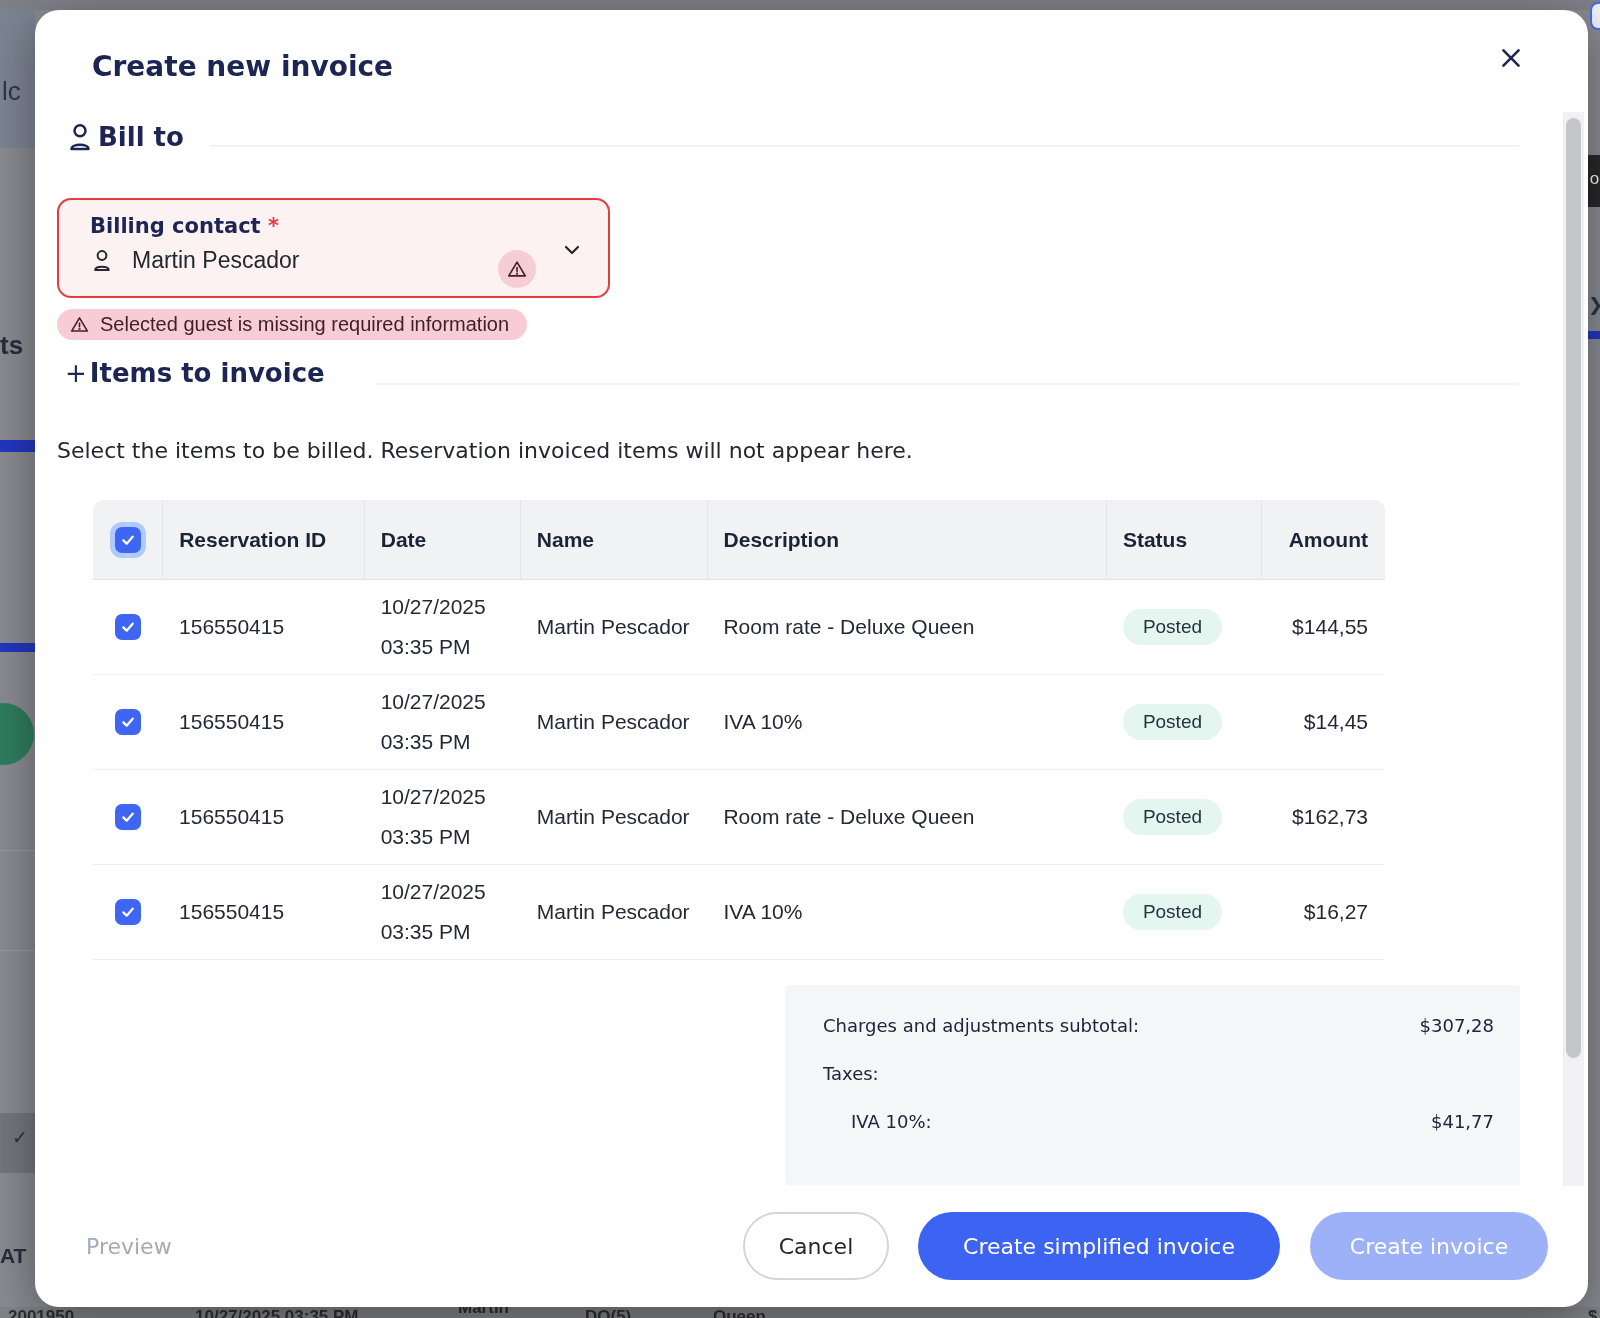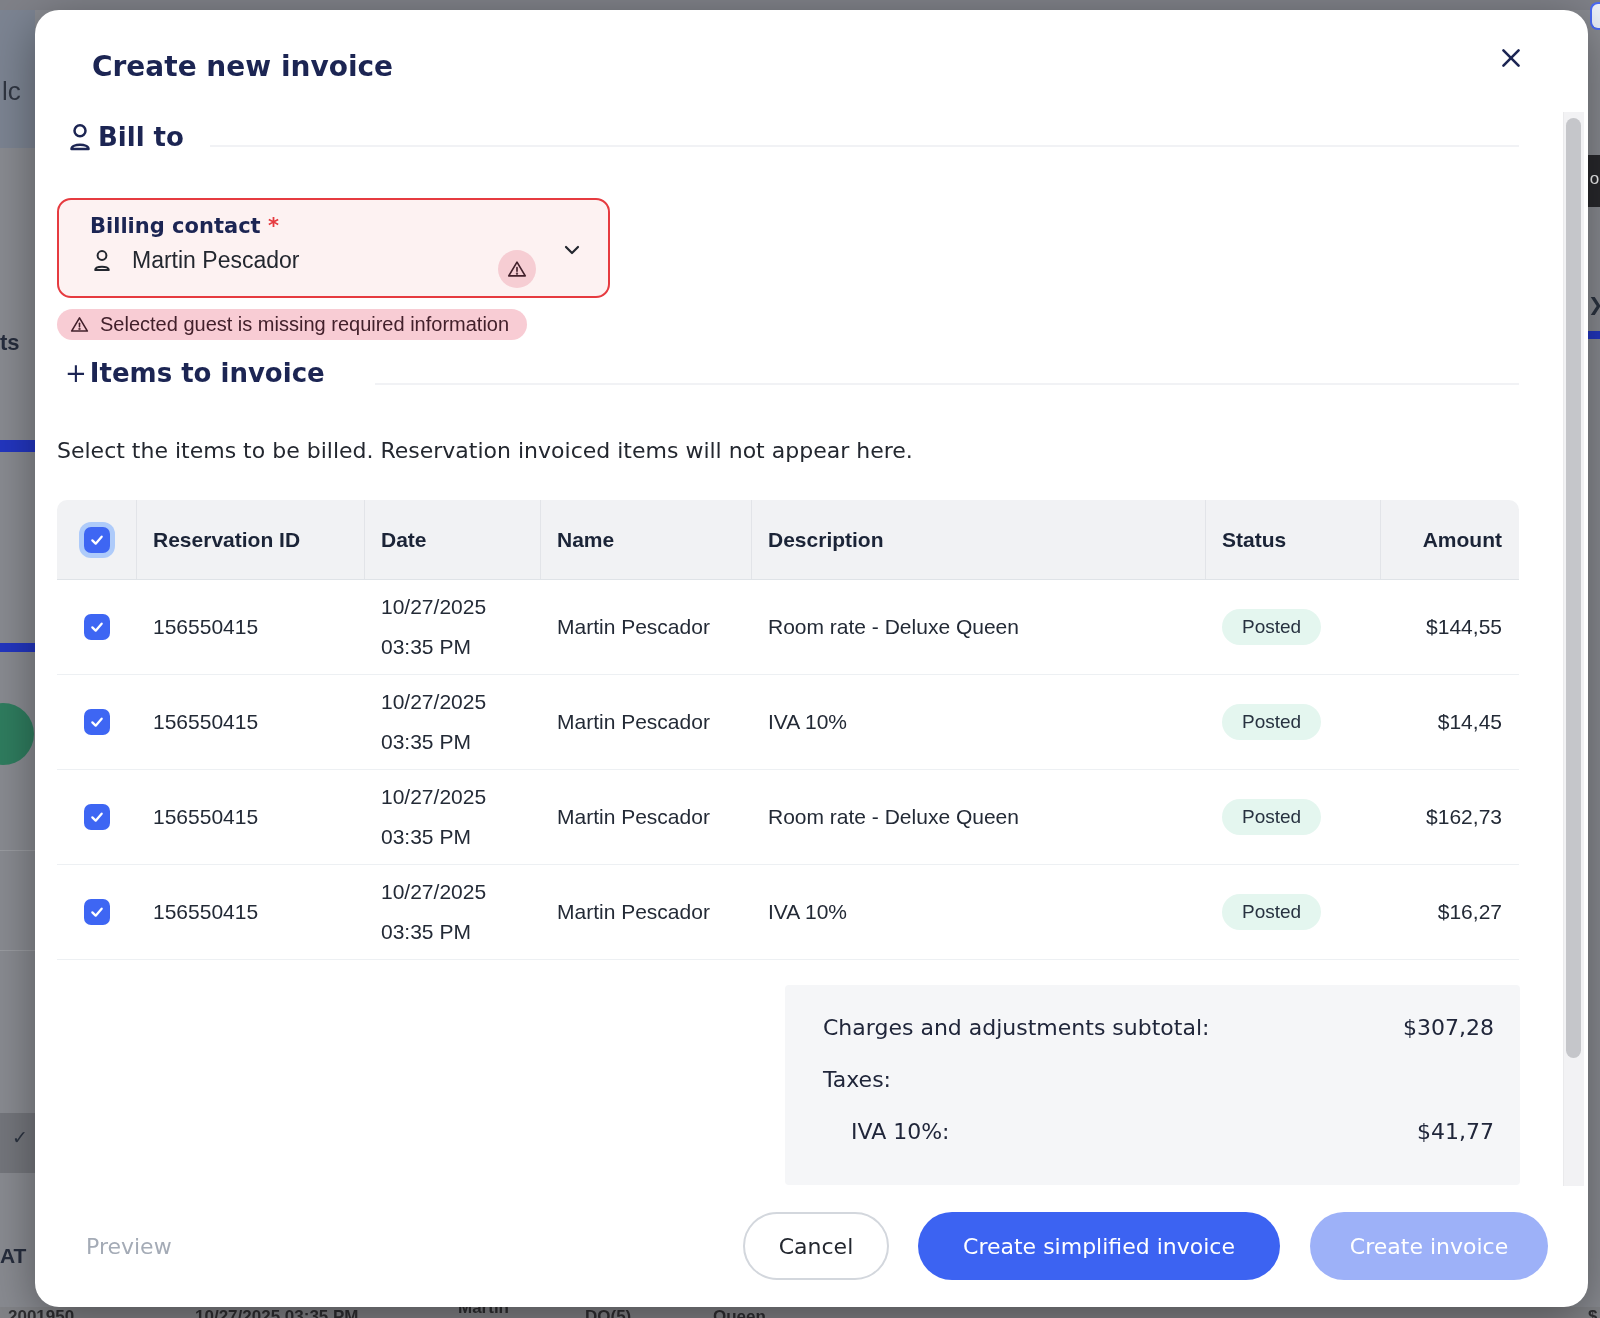--- a/index.html
+++ b/index.html
@@ -11,21 +11,21 @@
     color:#232a36;
   }
   .geo { font-family:"DejaVu Sans","Liberation Sans",sans-serif; }
 
   
   .bg-frag { position:absolute;text-align:center; }
   .bg-top-band { left:0; top:0; width:1600px; height:10px; background:#7f8188; }
   .bg-left-band-top { left:0; top:10px; width:35px; height:138px; background:#7c8492; }
   .bg-left-text { color:#262d3d; font-weight:700; }
   .bg-lc { left:2px; top:76px; font-size:26px; font-weight:400; color:#303642; }
-  .bg-ts { left:0; top:330px; font-size:22px; }
+  .bg-ts { left:0; top:330px; font-size:26px; }
   .bg-blue-bar1 { left:0; top:440px; width:35px; height:12px; background:#2336c0; }
   .bg-blue-bar2 { left:0; top:643px; width:35px; height:9px; background:#2336c0; }
   .bg-green-circle { left:-28px; top:703px; width:62px; height:62px; border-radius:50%; background:#2f7d5f; }
   .bg-div1 { left:0; top:850px; width:35px; height:1px; background:#9a9ca1; }
   .bg-div2 { left:0; top:950px; width:35px; height:1px; background:#9a9ca1; }
   .bg-dark-row { left:0; top:1113px; width:35px; height:60px; background:#74767c; }
   .bg-check { left:12px; top:1126px; font-size:19px; color:#2b3340; font-weight:400; }
   .bg-at { left:0; top:1244px; font-size:21px; }
   .bg-right-chip { left:1590px; top:2px; width:10px; height:28px; background:#eef2fb; border:2px solid #4b6af5; border-right:none; border-radius:8px 0 0 8px; }
   .bg-tooltip { left:1588px; top:155px; width:12px; height:52px; background:#28282c; color:#f4f4f4; font-size:17px; padding-top:14px; padding-left:1px; }
@@ -72,21 +72,21 @@
   .error-pill {
     left:22px; top:299px; height:31px; display:inline-flex; align-items:center; gap:10px;
     background:#f8ccd4; border-radius:16px; padding:0 18px 0 12px;
     font-size:20px; color:#42202b; font-weight:500;
   }
 
   .helper-text { left:22px; top:428px; font-size:22px; color:#23272f; }
 
   
   .table { position:absolute; left:22px; top:490px; width:1462px; }
-  .trow { display:flex; width:1462px; }
+  .trow { display:flex; width:1292px;margin-left:36px; }
   .thead {
     height:80px; background:#f1f2f4; border-radius:10px 10px 0 0;
     border-bottom:1px solid #dfe3e7;
   }
   .thead .cell { border-right:1px solid #e2e4e8; font-size:21px; font-weight:700; color:#1b2437; }
   .thead .cell:last-child { border-right:none; }
   .tbody-row { height:95px; border-bottom:1px solid #edf0f3; }
   .cell { display:flex; align-items:center; padding-left:16px; }
   .c0 { width:80px; justify-content:center; padding-left:0; }
   .c1 { width:228px; }
@@ -106,21 +106,21 @@
 
   .badge {
     background:#e4f6ef; color:#273240; font-size:19px; font-weight:500;
     padding:7px 20px; border-radius:18px;
   }
 
   
   .summary {
     left:750px; top:975px; width:735px; height:200px;
     background:#f5f6f8; border-radius:4px; padding:30px 26px 0 38px;
-    font-size:22px; color:#20263a;
+    font-size:18px; color:#20263a;
   }
   .sum-row { display:flex; justify-content:space-between; margin-bottom:27px; }
   .sum-indent { padding-left:28px; }
 
   
   .preview-link { left:51px; top:1224px; font-size:22px; font-weight:500; color:#a4abb6; cursor:pointer; }
   .btn {
     position:absolute; top:1202px; height:68px; border-radius:34px;
     display:flex; align-items:center; justify-content:center;
     font-size:22px; font-weight:500; cursor:pointer;

